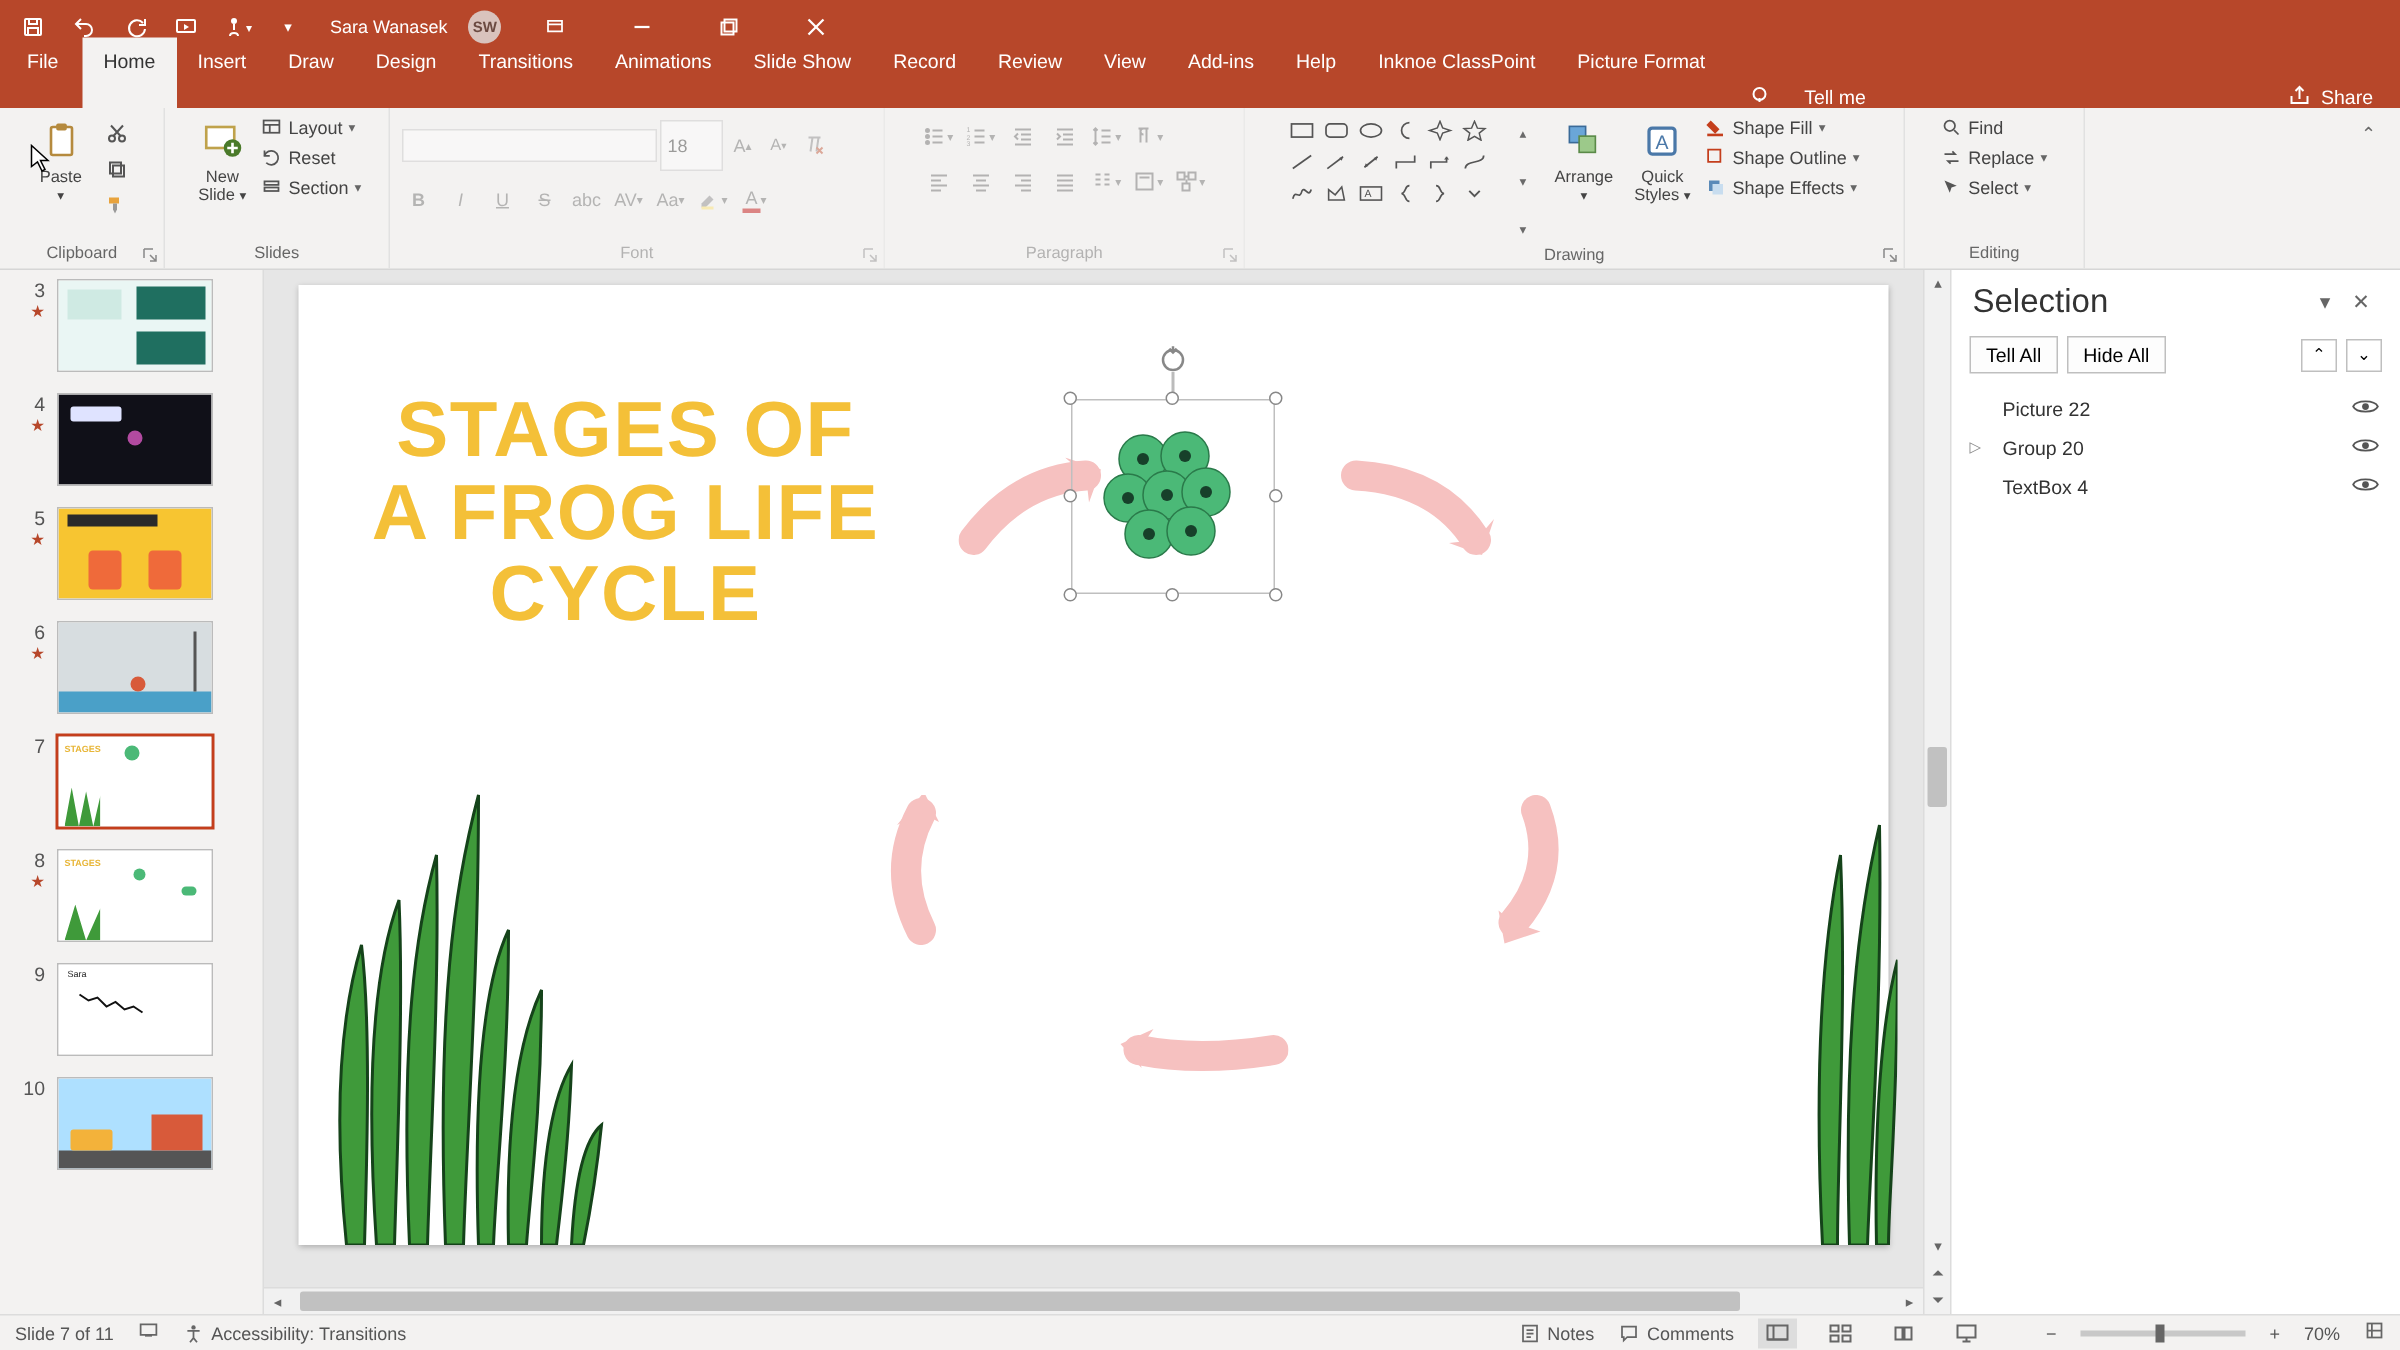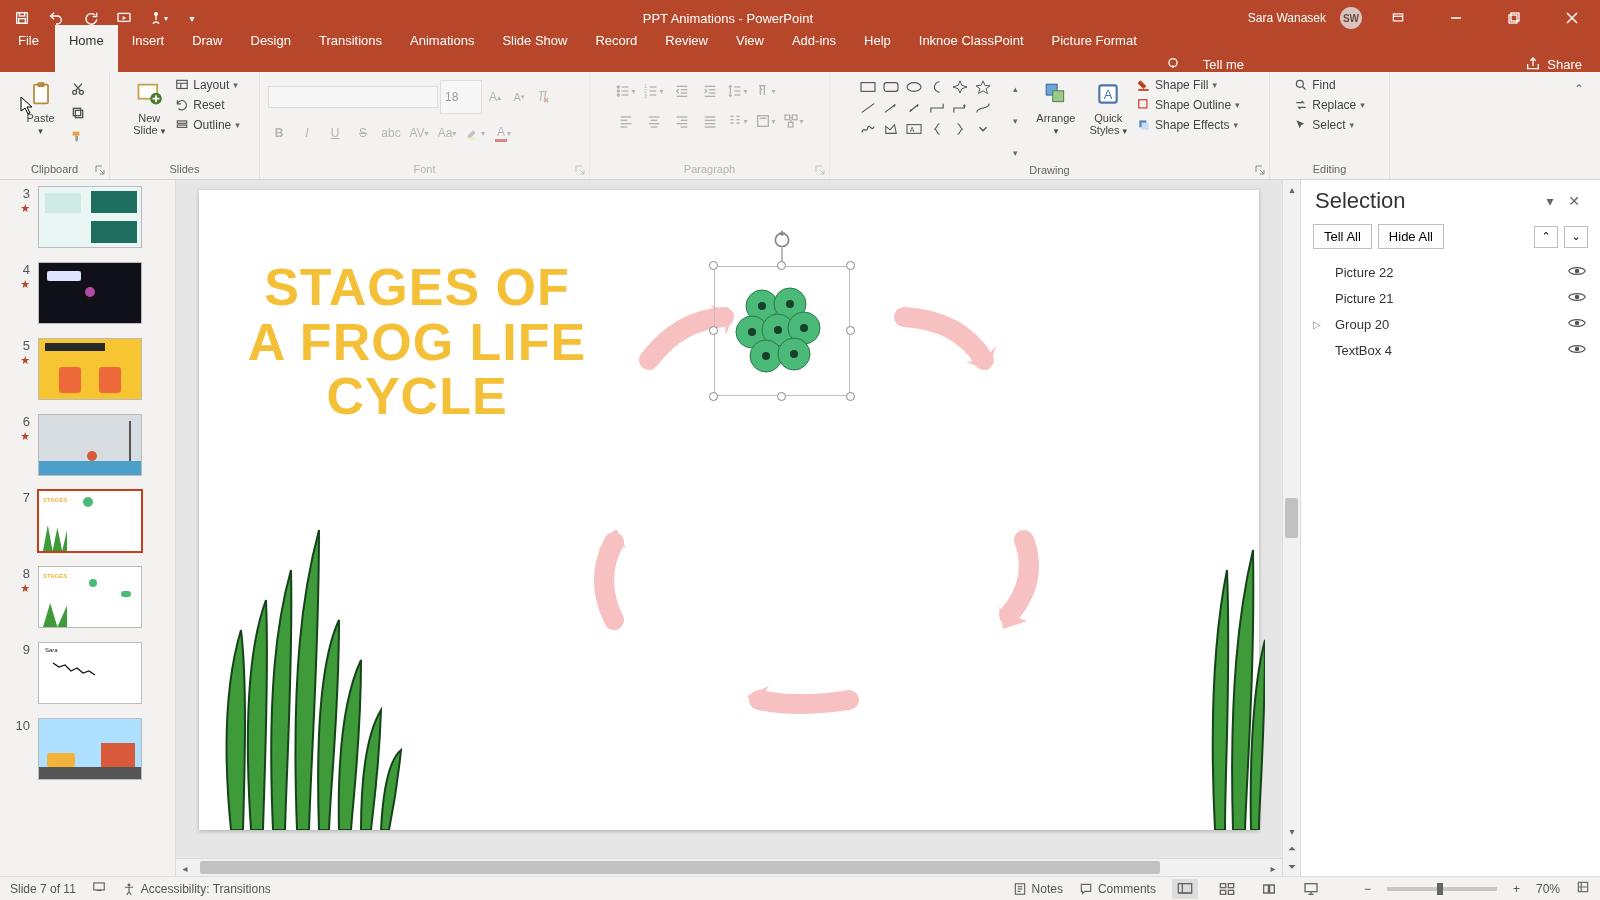--- a/index.html
+++ b/index.html
@@ -145,21 +145,20 @@
       </div>
     <div class="qat-btn">
         <svg viewBox="0 0 24 24" fill="#fff">
           <circle cx="12" cy="6" r="3"></circle>
           <path d="M12 9v6m-4 6c0-4 8-4 8 0" stroke="#fff" stroke-width="2" fill="none"></path>
         </svg>
         <span style="font-size:8px;">▾</span>
       </div>
     <div class="qat-btn" style="font-size:10px;">▾</div>
   </div>
-  <div class="doc-title">PPT Animations  -  PowerPoint</div>
   <div class="right">
     <span style="font-size:12px;">Sara Wanasek</span>
     <div class="avatar">SW</div>
     <div class="win-btn">
         <svg width="14" height="14" viewBox="0 0 24 24" stroke="#fff" fill="none" stroke-width="2">
           <rect x="4" y="5" width="16" height="12"></rect>
           <path d="M4 9h16"></path>
         </svg>
       </div>
     <div class="win-btn">
@@ -283,21 +282,21 @@
               <path d="M4 10a8 8 0 1 1 2 8"></path>
               <path d="M4 4v6h6"></path>
             </svg>
             <span>Reset</span>
           </div>
         <div class="txt-ctrl">
             <svg width="14" height="14" viewBox="0 0 24 24" fill="none" stroke="#555" stroke-width="2">
               <rect x="4" y="5" width="16" height="4"></rect>
               <rect x="4" y="12" width="16" height="4"></rect>
             </svg>
-            <span>Outline</span>
+            <span>Section</span>
             <span class="chev">▾</span>
           </div>
       </div>
     </div>
     <div class="glabel">Slides</div>
   </div>
 
   <div class="rgroup dim" style="width:330px;">
     <div class="gbody" style="flex-direction:column; gap:8px; width:100%; padding-top:4px;">
       <div class="row">
@@ -894,28 +893,20 @@
     <div class="sel-list" id="sel-list">
         <div class="sel-row">
           <div class="expand"></div>
           <div class="name">Picture 22</div>
           <div class="eye"><svg viewBox="0 0 24 16">
               <path d="M1 8c3-6 19-6 22 0-3 6-19 6-22 0z" fill="none" stroke="#555" stroke-width="1.5"></path>
               <circle cx="12" cy="8" r="3" fill="#555"></circle>
             </svg></div>
         </div>
         <div class="sel-row">
-          <div class="expand"></div>
-          <div class="name">Picture 21</div>
-          <div class="eye"><svg viewBox="0 0 24 16">
-              <path d="M1 8c3-6 19-6 22 0-3 6-19 6-22 0z" fill="none" stroke="#555" stroke-width="1.5"></path>
-              <circle cx="12" cy="8" r="3" fill="#555"></circle>
-            </svg></div>
-        </div>
-        <div class="sel-row">
           <div class="expand">▷</div>
           <div class="name">Group 20</div>
           <div class="eye"><svg viewBox="0 0 24 16">
               <path d="M1 8c3-6 19-6 22 0-3 6-19 6-22 0z" fill="none" stroke="#555" stroke-width="1.5"></path>
               <circle cx="12" cy="8" r="3" fill="#555"></circle>
             </svg></div>
         </div>
         <div class="sel-row">
           <div class="expand"></div>
           <div class="name">TextBox 4</div>

